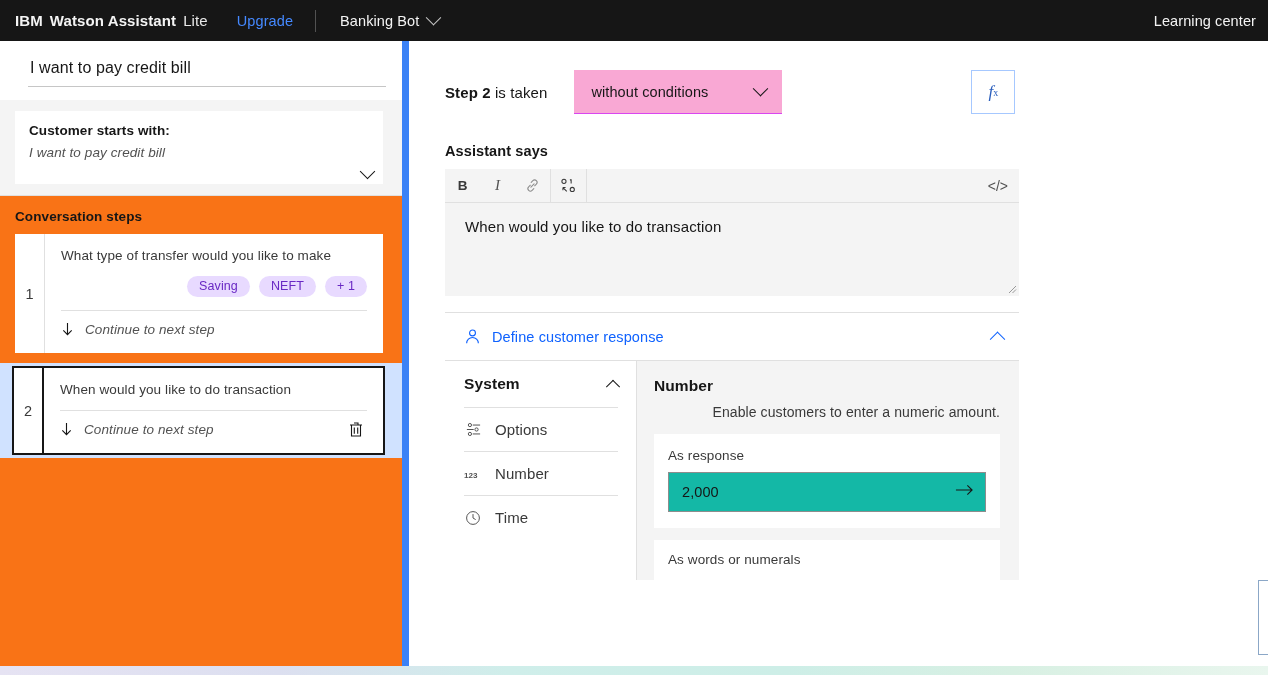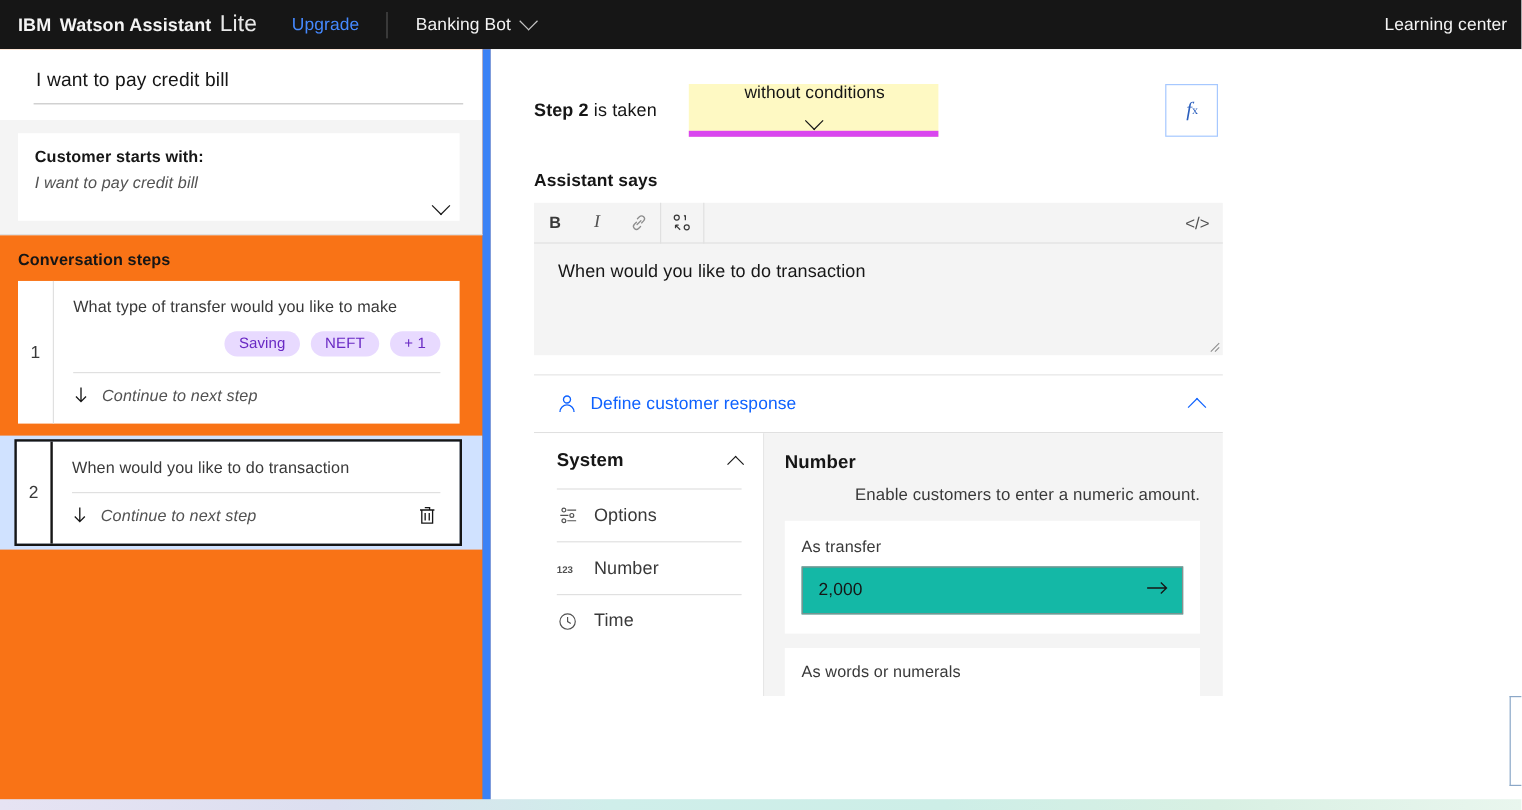--- a/index.html
+++ b/index.html
@@ -14,21 +14,21 @@
 
   
   .header {
     position: absolute; left: 0; top: 0; width: 1268px; height: 41px;
     background: #161616; color: #f4f4f4;
     display: flex; align-items: center;
   }
   .brand { display: flex; align-items: baseline; gap: 7px; padding-left: 15px; }
   .brand-ibm { font-size: 15px; font-weight: 700; letter-spacing: .1px; }
   .brand-prod { font-size: 15px; font-weight: 700; letter-spacing: .1px; }
-  .brand-plan { font-size: 19px; font-weight: 400; color: #e8e8e8; letter-spacing: .1px; }
+  .brand-plan { font-size: 15px; font-weight: 400; color: #e8e8e8; letter-spacing: .1px; }
   .upgrade {
     margin-left: 29px; font-size: 14.5px; color: #4589ff; cursor: pointer;
     letter-spacing: .1px;
   }
   .hdr-divider { width: 1px; height: 22px; background: #525252; margin-left: 22px; }
   .bot-select {
     margin-left: 24px; display: flex; align-items: center; gap: 9px;
     font-size: 14.5px; color: #f4f4f4; cursor: pointer; letter-spacing: .1px;
   }
   .chev-d { display:inline-block; width: 11px; height: 11px;
@@ -121,23 +121,23 @@
   .main {
     position: absolute; left: 409px; top: 41px; width: 859px; height: 634px;
     background: #ffffff; overflow: hidden;
   }
   .cond-row {
     display: flex; align-items: center; padding: 24px 0 0 36px; height: 78px;
   }
   .cond-label { font-size: 15px; color: #161616; letter-spacing: .1px; }
   .cond-label b { font-weight: 700; }
   .cond-select {
-    margin-left: 27px; width: 208px; height: 44px; background: #fef9c3;
-    border-bottom: 5px solid #d946ef; display: flex; align-items: center;
-    justify-content: space-between; padding: 0 16px 0 17px; cursor: pointer; flex-direction: column;
+    margin-left: 27px; width: 208px; height: 44px; background: #f9a8d4;
+    border-bottom: 1px solid #d946ef; display: flex; align-items: center;
+    justify-content: space-between; padding: 0 16px 0 17px; cursor: pointer;
   }
   .cond-select-text { font-size: 14.5px; color: #161616; letter-spacing: .1px; }
   .fx-btn {
     margin-left: 189px; width: 44px; height: 44px; border: 1px solid #a6c8ff;
     display: flex; align-items: center; justify-content: center;
     color: #2b5fbd; font-family: "Liberation Serif", serif; font-style: italic;
     font-size: 17px; cursor: pointer; background: #ffffff;
   }
   .fx-btn sub { font-size: 10px; font-style: normal; }
 
@@ -408,21 +408,21 @@
             </span>
             <span class="sys-item-l">Time</span>
           </div>
         </div>
 
         <div class="detail-col">
           <div class="detail-title">Number</div>
           <div class="detail-desc">Enable customers to enter a numeric amount.</div>
 
           <div class="num-card">
-            <div class="num-card-l">As transfer</div>
+            <div class="num-card-l">As response</div>
             <div class="num-field">
               <span class="num-val">2,000</span>
               <span class="num-arrow">
                 <svg width="19" height="14" viewBox="0 0 20 14">
                   <path d="M1 7 H18 M13 2.2 L18 7 L13 11.8" stroke="#161616" stroke-width="1.15" fill="none"></path>
                 </svg>
               </span>
             </div>
           </div>
 

